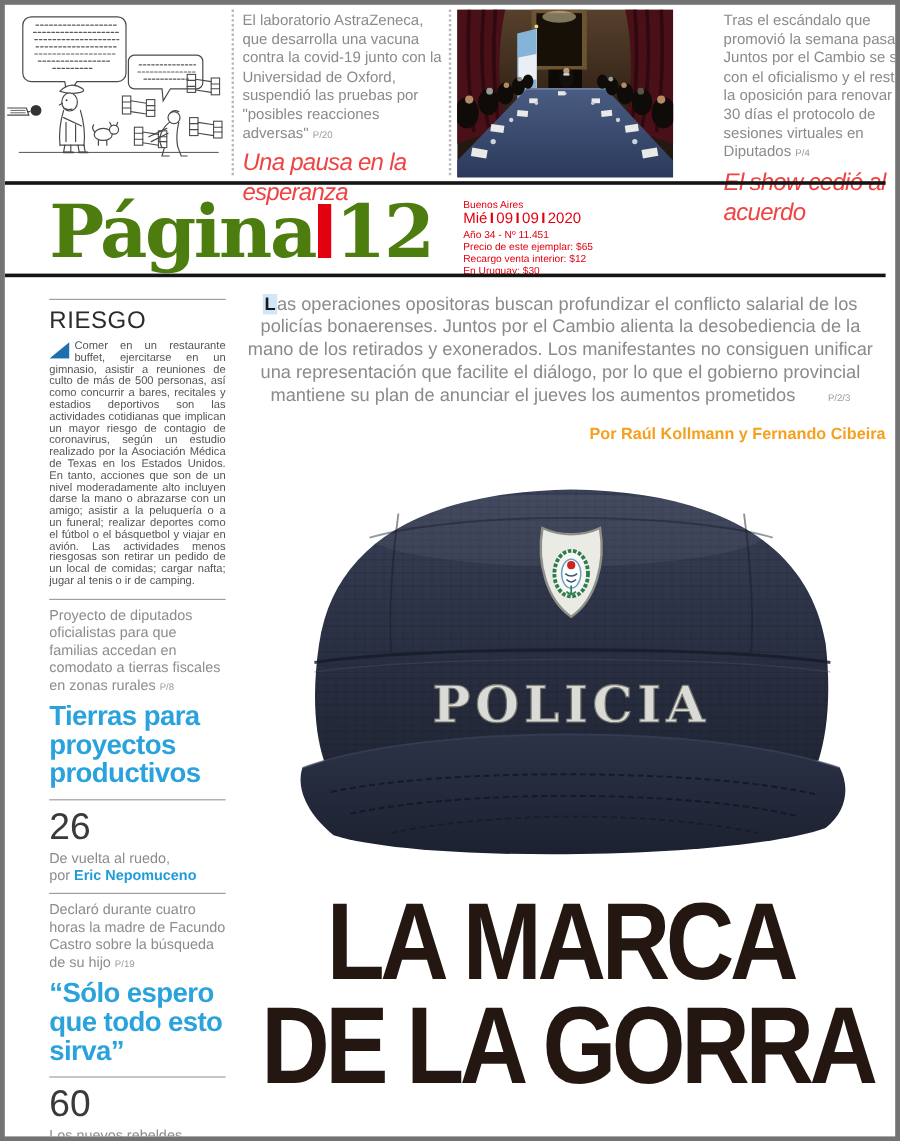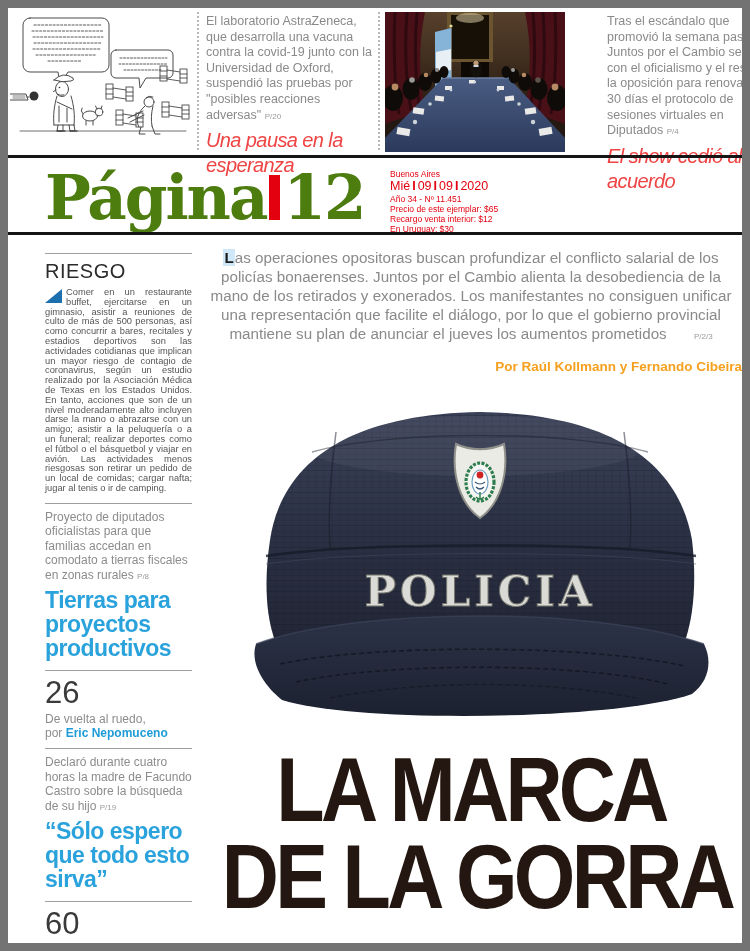--- a/index.html
+++ b/index.html
@@ -1,19 +1,19 @@
 <!DOCTYPE html>
 <html><head>
 <meta charset="utf-8">
 <style>
   * { margin:0; padding:0; box-sizing:border-box; }
   html,body { background:#444; }
   #page {
     position:relative; width:750px; height:951px;
-    background:#ffffff; border:8px solid #737373;
+    background:#ffffff; border:4px solid #737373;
     font-family:"Liberation Sans", sans-serif;
     overflow:hidden;
   }
   
   .comic { position:absolute; left:2px; top:2px; width:184px; height:142px; background:#fff; }
   .vsep { position:absolute; top:4px; height:138px; width:0; border-left:2px dotted #b9b9b9; }
   .vsep1 { left:189px; } .vsep2 { left:370px; }
   .topblock { position:absolute; top:6px; width:170px; }
   .topblock-left { left:198px; }
   .topblock-right { left:599px; }

